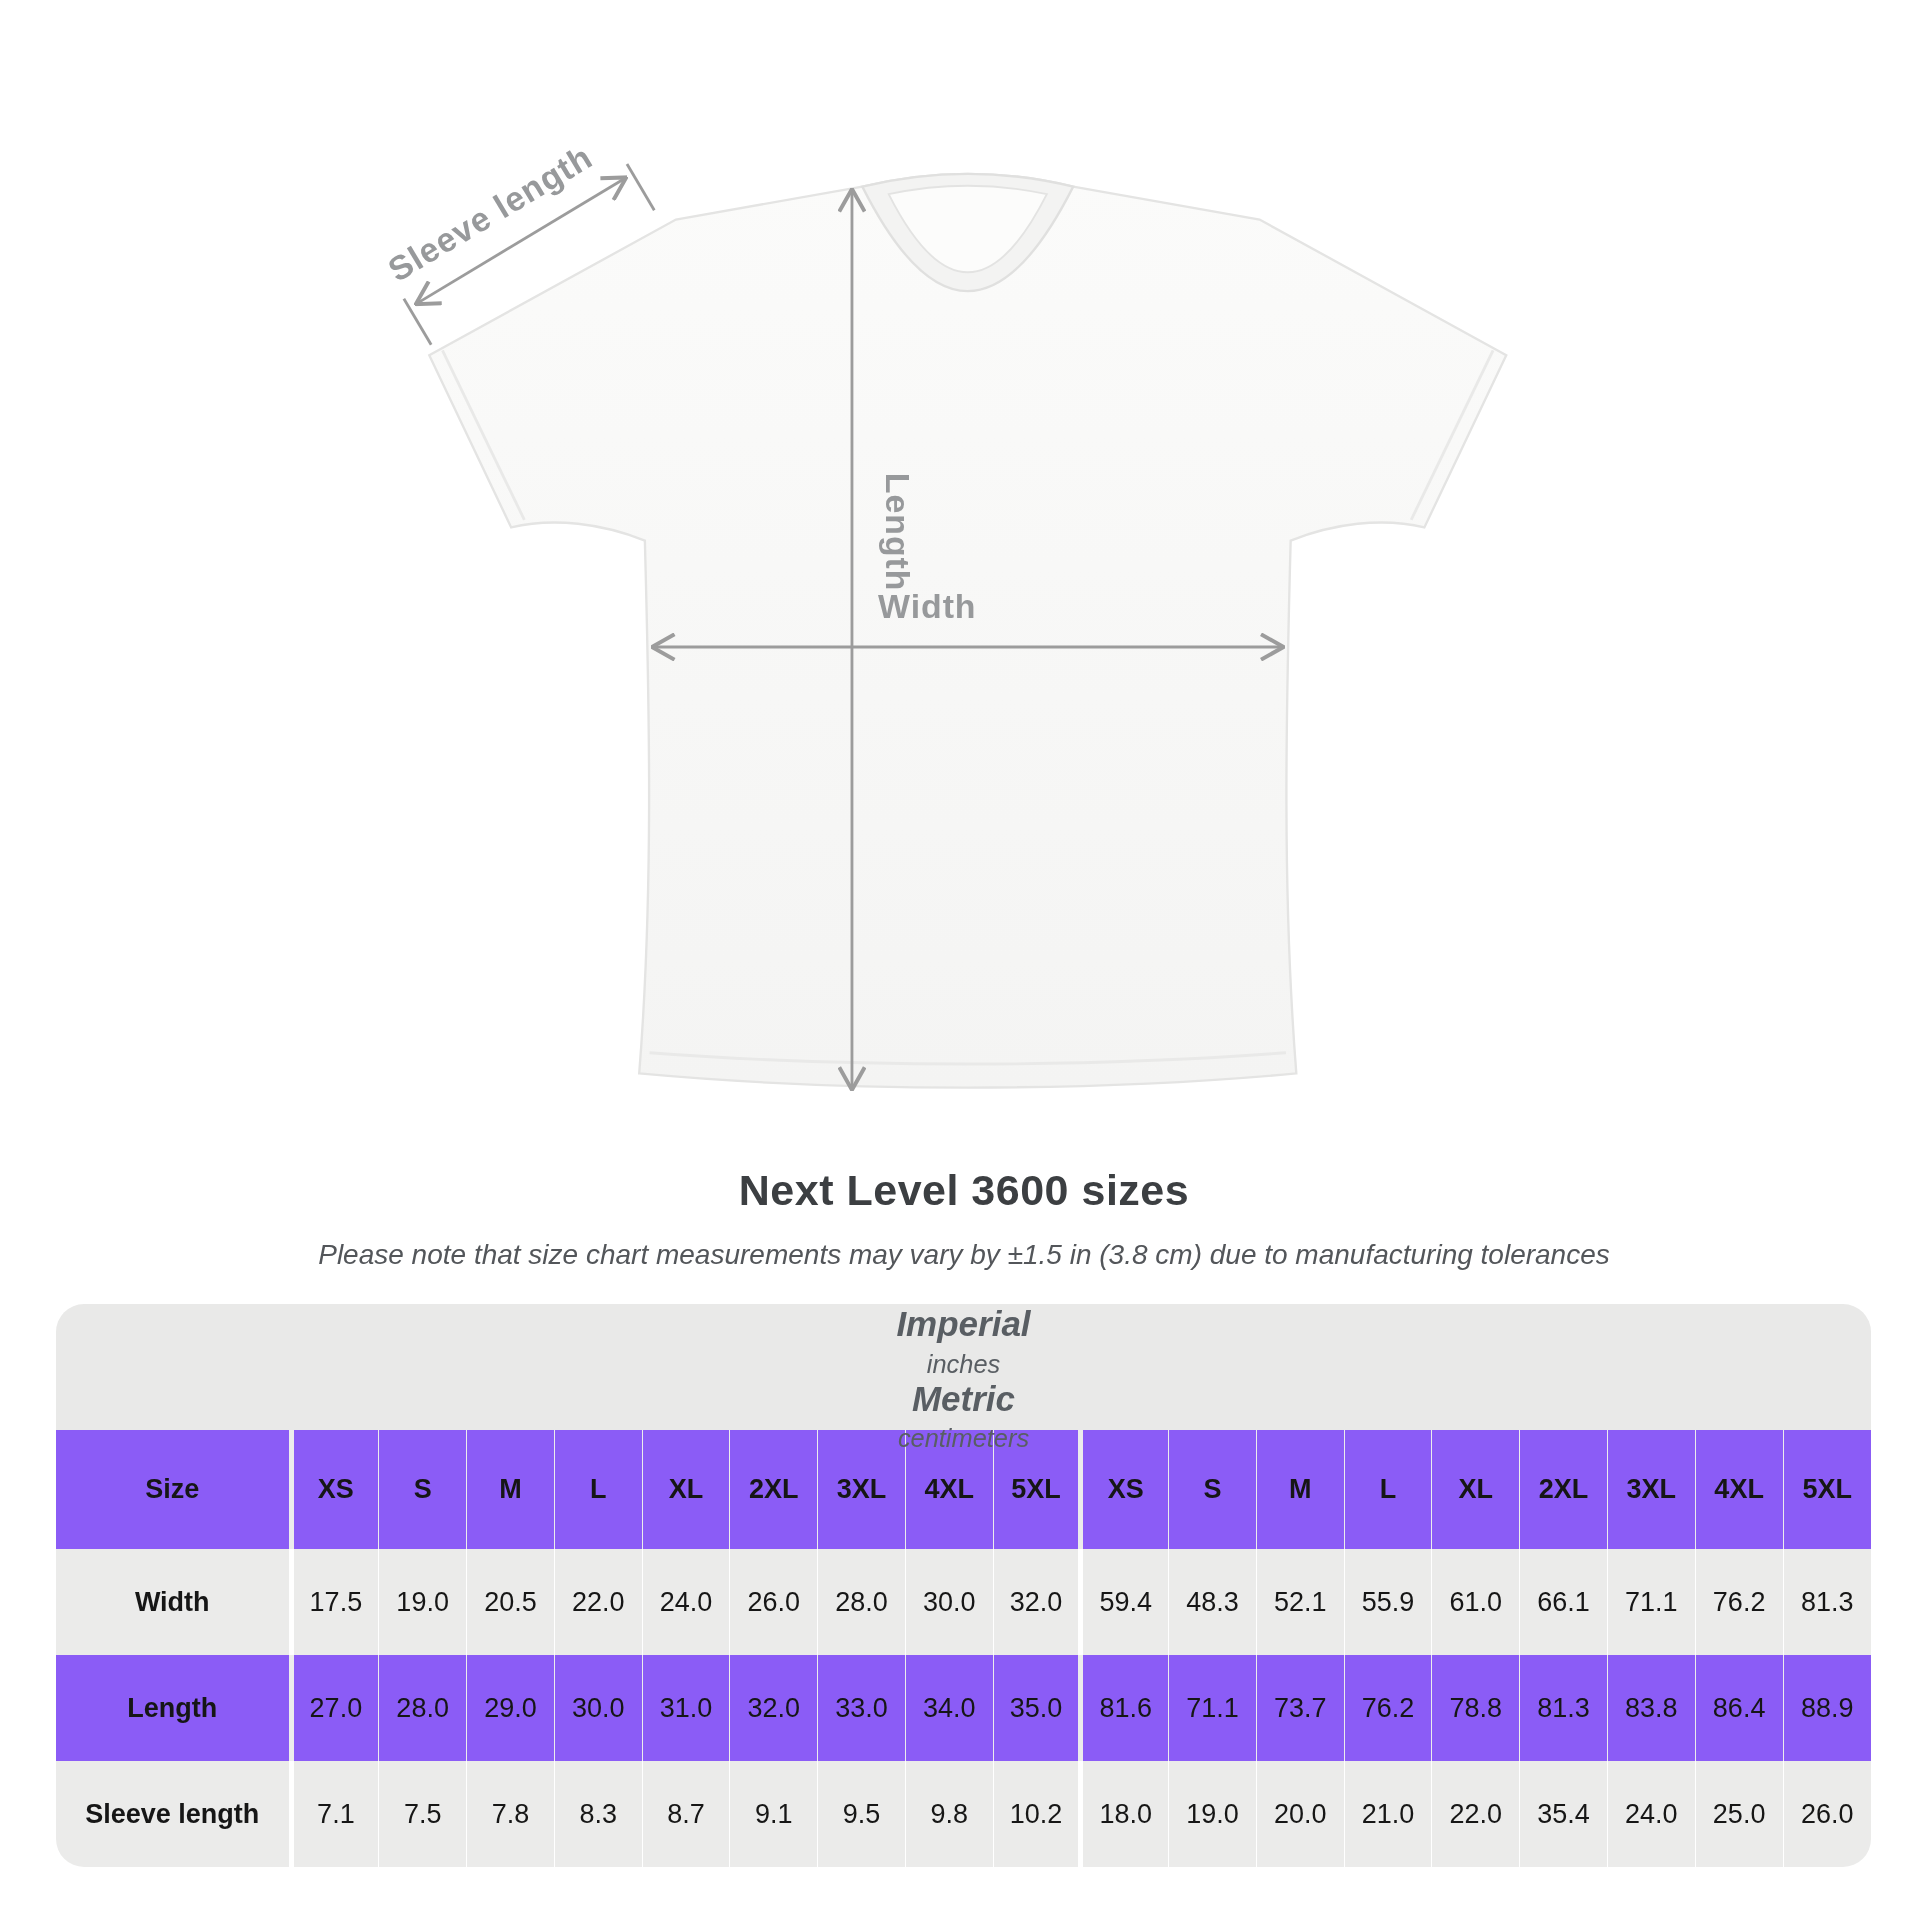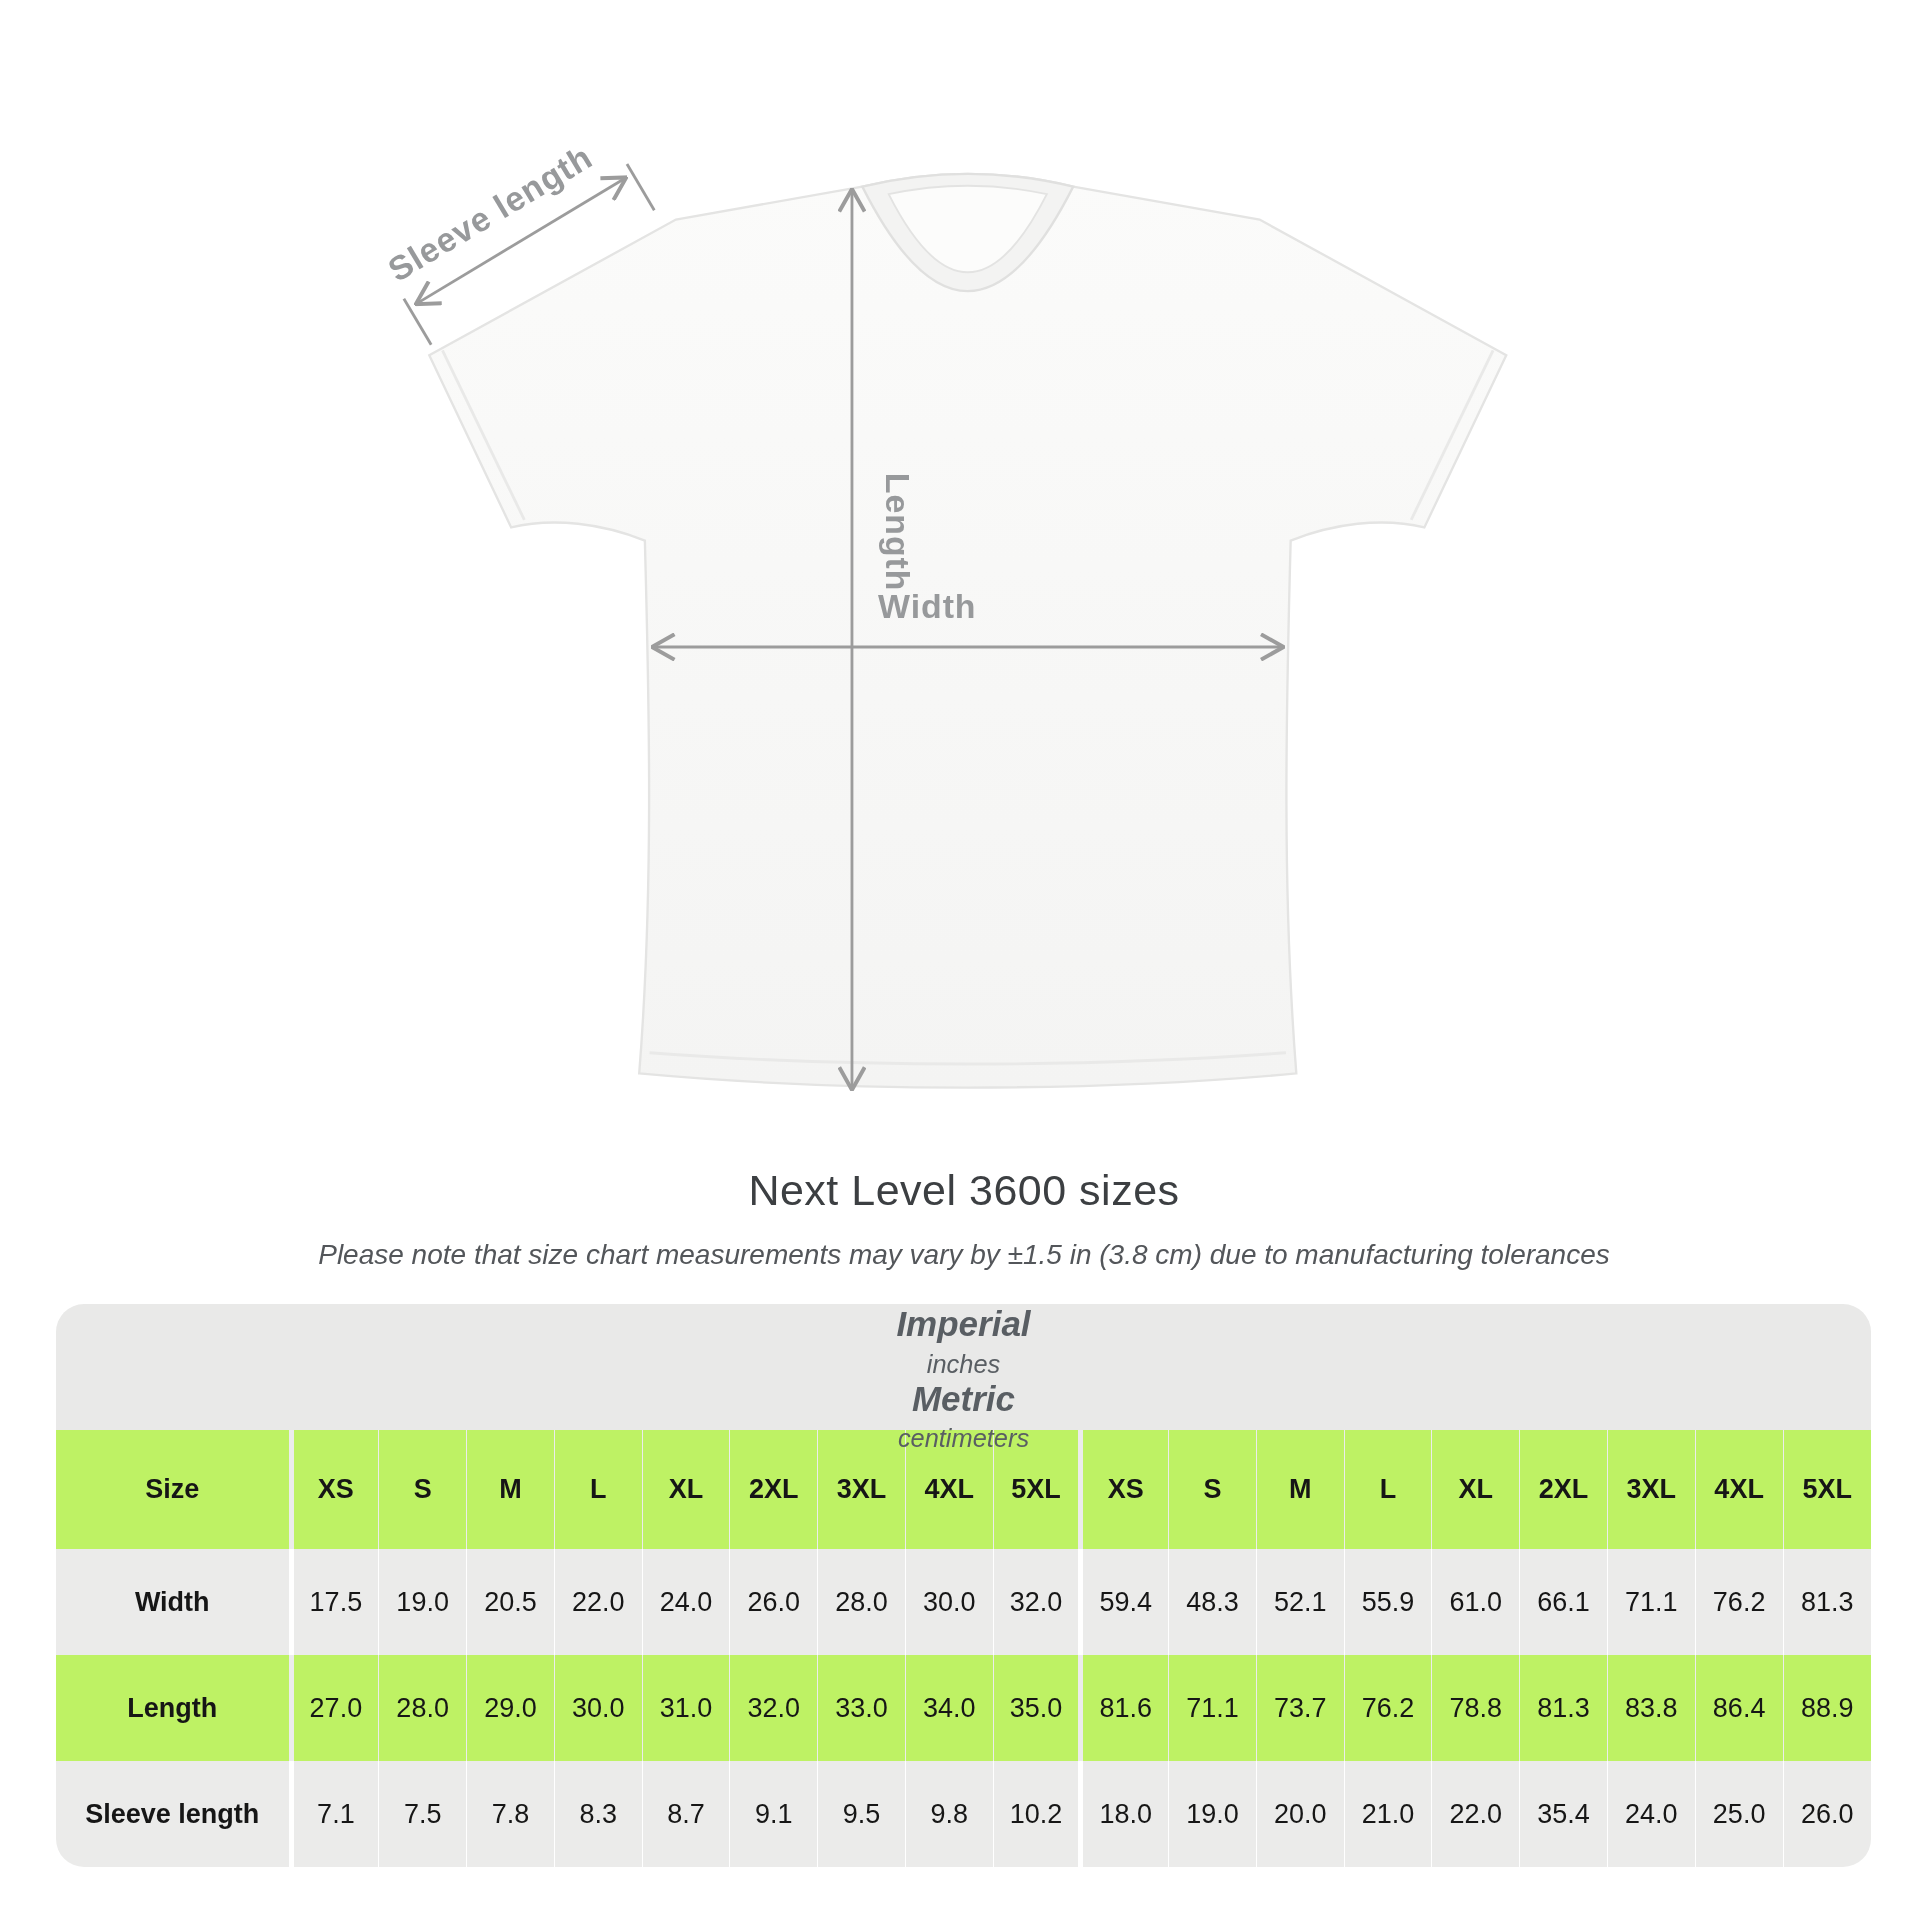--- a/index.html
+++ b/index.html
@@ -5,41 +5,41 @@
   html,body{margin:0;padding:0;background:#ffffff;}
   body{font-family:"Liberation Sans", sans-serif; -webkit-font-smoothing:antialiased;}
   #canvas{position:relative;width:1928px;height:1928px;background:#ffffff;overflow:hidden;}
 
   
   #shirt-svg{position:absolute;top:0;left:0;}
   .dim-label{fill:#97999b;font-weight:bold;font-size:36px;letter-spacing:1px;}
 
   
   .page-title{position:absolute;top:1166px;left:0;width:100%;text-align:center;
-    font-size:43px;font-weight:normal;color:#3c3f42;letter-spacing:0.5px;}
+    font-size:43px;font-weight:bold;color:#3c3f42;letter-spacing:0.5px;}
   .page-subtitle{position:absolute;top:1239px;left:0;width:100%;text-align:center;
     font-size:28px;font-style:italic;color:#53565a;}
 
   
   .size-table-card{position:absolute;top:1304px;left:56px;width:1815px;
     border-radius:28px;overflow:hidden;}
   .unit-band{display:flex;background:#e9e9e8;height:126px;flex-direction:column;}
   .unit-band .spacer{width:235px;flex:none;}
   .unit-band .half{flex:1;display:flex;flex-direction:column;align-items:center;justify-content:center;gap:5.6px;}
   .unit-band .sys-name{font-size:35px;font-weight:bold;font-style:italic;color:#595e63;}
   .unit-band .sys-unit{font-size:25.4px;font-style:italic;color:#595e63;}
 
   table.sizes{width:100%;border-collapse:collapse;table-layout:fixed;background:#ffffff;}
   table.sizes td{text-align:center;vertical-align:middle;padding:0;
     font-size:27px;color:#161616;border-left:1.9px solid transparent;}
   td.rowlabel{font-weight:bold;color:#6d7378;border-left:none !important;}
   td.szhead{font-weight:bold;color:#6d7378;}
   tr.r-size td{height:119px;}
   tr.r-data td{height:106px;}
-  tr.r-white{background:#bef264;}
+  tr.r-white{background:#8b5cf6;}
   tr.r-gray{background:#ebebea;}
   tr.r-white td + td{border-left-color:#ececec;}
   tr.r-gray  td + td{border-left-color:#ffffff;}
   td.thick{border-left-width:5.6px !important;}
 </style>
 </head>
 <body>
 
 <div id="canvas">
 

